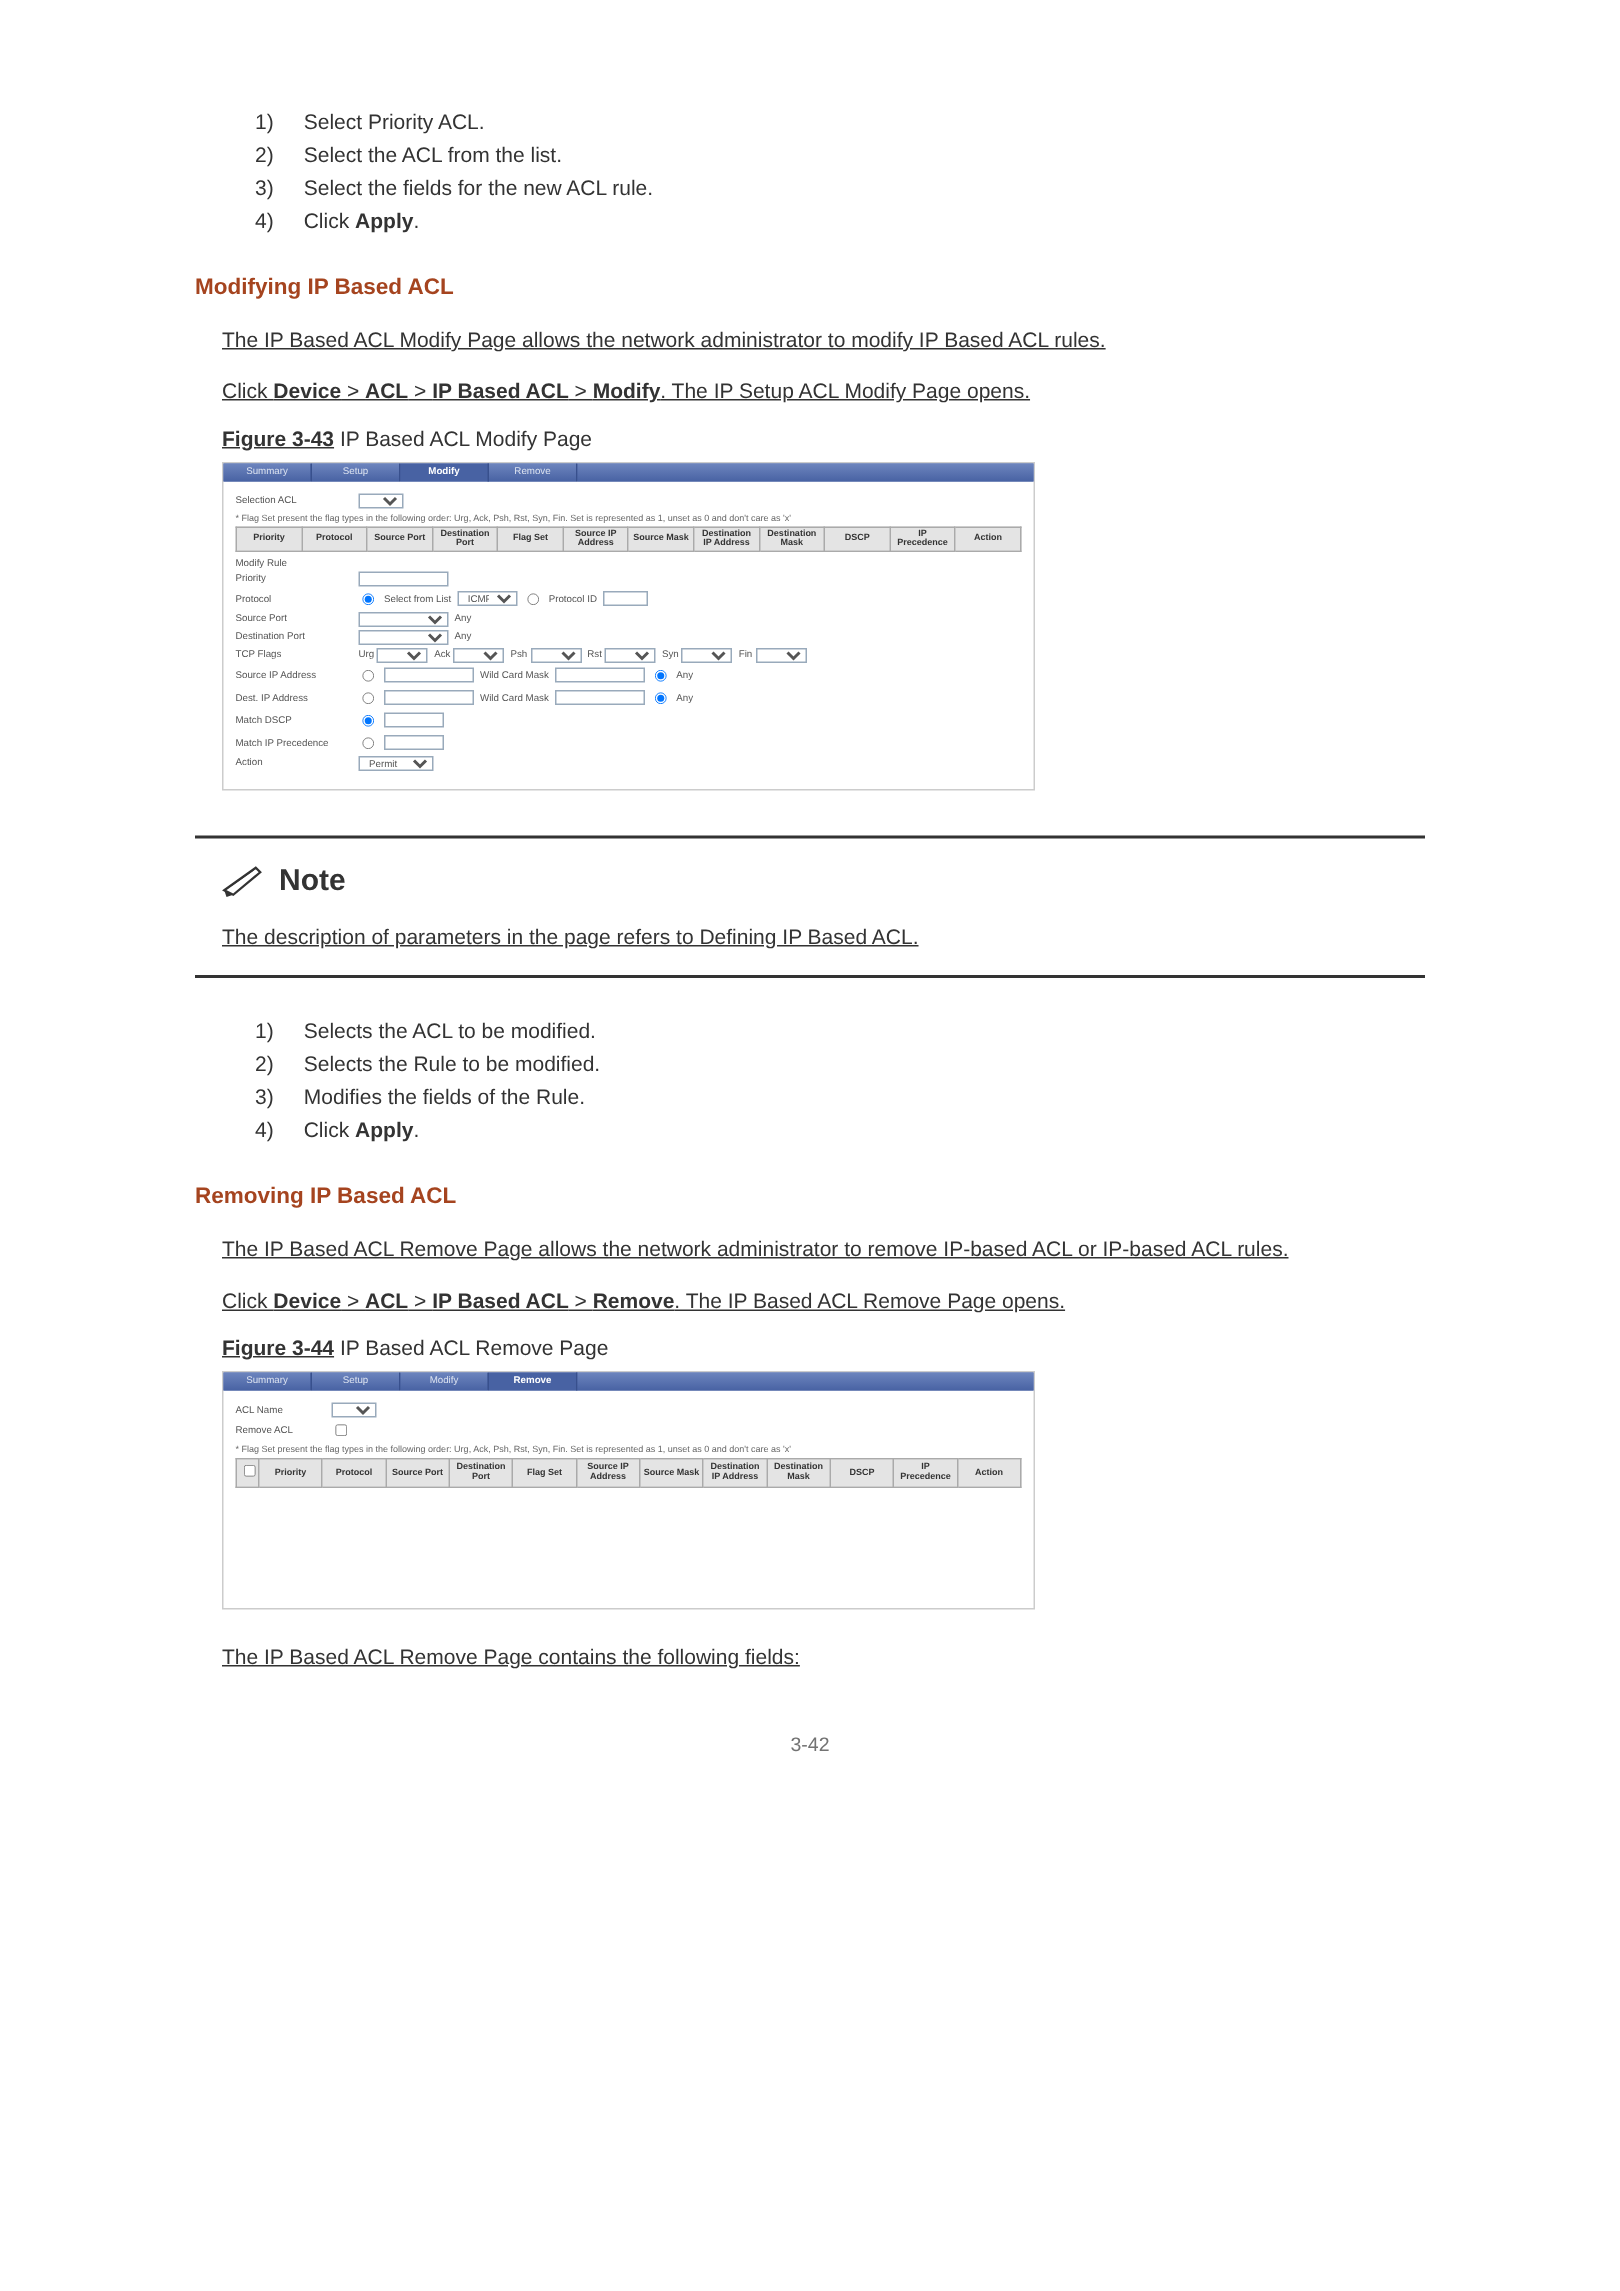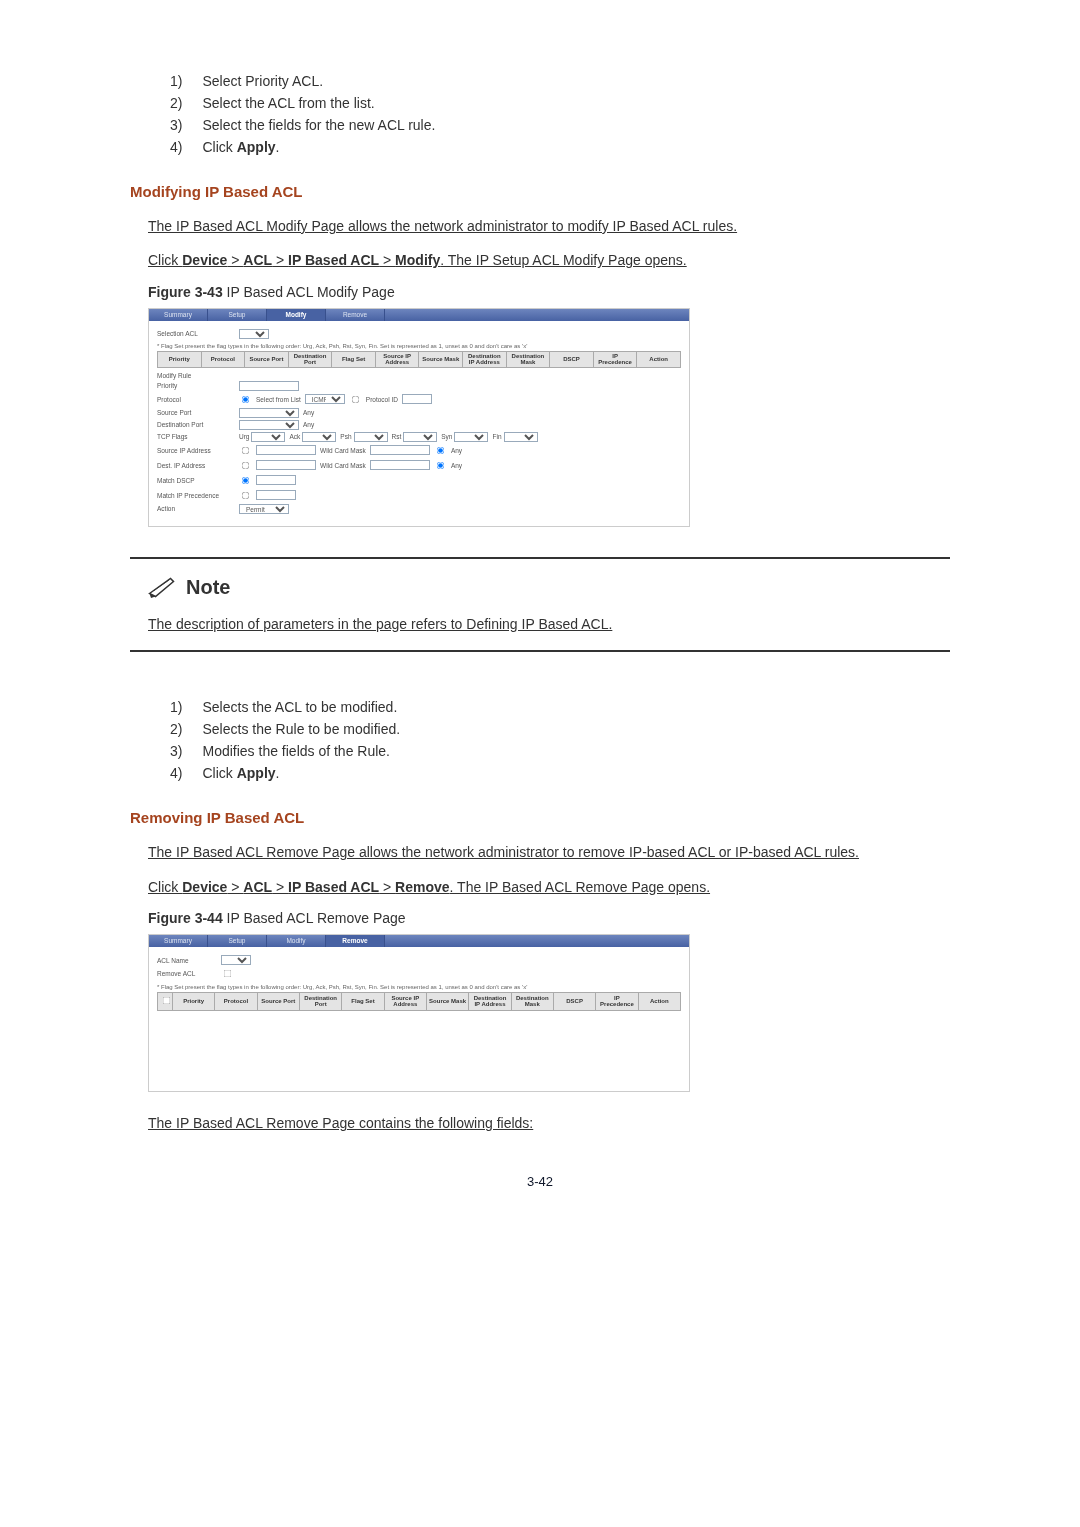--- a/index.html
+++ b/index.html
@@ -26,21 +26,21 @@
   }
   h3.section-heading {
     color: #A5441F;
     font-size: 15px;
     font-weight: bold;
     margin: 25px 0 15px 0;
   }
   p.body { margin: 12px 0 12px 18px; line-height: 1.6; text-decoration: underline; }
   p.body.justify { text-align: justify; }
   .figcap { margin: 12px 0 8px 18px; font-size: 14px; }
-  .figcap b { font-weight: bold; }
+  .figcap b { font-weight: bold; text-decoration: underline; }
   .note-rule { border: none; border-top: 2px solid #333; margin: 30px 0 0 0; }
   .note-head { display: flex; align-items: center; gap: 8px; margin: 15px 0 5px 18px; }
   .note-head svg { width: 30px; height: 24px; }
   .note-head b { font-size: 20px; }
   .rule2 { border:none; border-top:2px solid #333; margin: 15px 0 0 0; }
 
   
   .screenshot {
     margin: 8px 0 20px 18px;
     border: 1px solid #ccc;
@@ -77,21 +77,21 @@
   .screenshot table.hdr { border-collapse: collapse; width: 100%; table-layout: fixed; }
   .screenshot table.hdr th {
     border:1px solid #aaa; background:#e4e4e4; font-size:6px; font-weight:bold;
     padding: 1px 2px; text-align:center; color:#333; line-height: 1.1;
   }
   .screenshot table.hdr th.cb { width: 10px; }
   .screenshot .flag { display:flex; align-items:center; gap:2px; }
   .screenshot .flag select { width: 34px; }
   .screenshot .subhead { margin-top:4px; }
   .screenshot.short .blank { height: 70px; }
-  .pagefoot { text-align:center; font-size:13px; color:#0f172a; margin-top:40px; }
+  .pagefoot { text-align:center; font-size:13px; color:#737373; margin-top:40px; }
 </style>
 </head>
 <body>
 
 <ol class="main-list">
   <li>Select Priority ACL.</li>
   <li>Select the ACL from the list.</li>
   <li>Select the fields for the new ACL rule.</li>
   <li><span>Click </span><b>Apply</b>.</li>
 </ol>
@@ -242,21 +242,21 @@
         <path d="M2 26 L30 6 L34 10 L10 30 Z" fill="#fff" stroke="#333" stroke-width="2"></path>
         <path d="M2 26 L10 30 L4 32 Z" fill="#333"></path>
         <path d="M8 22 L28 8" stroke="#333" stroke-width="1"></path>
       </svg>
   </span>
   <b>Note</b>
 </div>
 <p class="body">The description of parameters in the page refers to Defining IP Based ACL.</p>
 <hr class="rule2">
 
-<ol class="main-list" style="margin-top:44px">
+<ol class="main-list" style="margin-top:24px">
   <li>Selects the ACL to be modified.</li>
   <li>Selects the Rule to be modified.</li>
   <li>Modifies the fields of the Rule.</li>
   <li><span>Click </span><b>Apply</b>.</li>
 </ol>
 
 <h3 class="section-heading">Removing IP Based ACL</h3>
 
 <p class="body justify">The IP Based ACL Remove Page allows the network administrator to remove IP-based ACL or IP-based ACL rules.</p>
 

